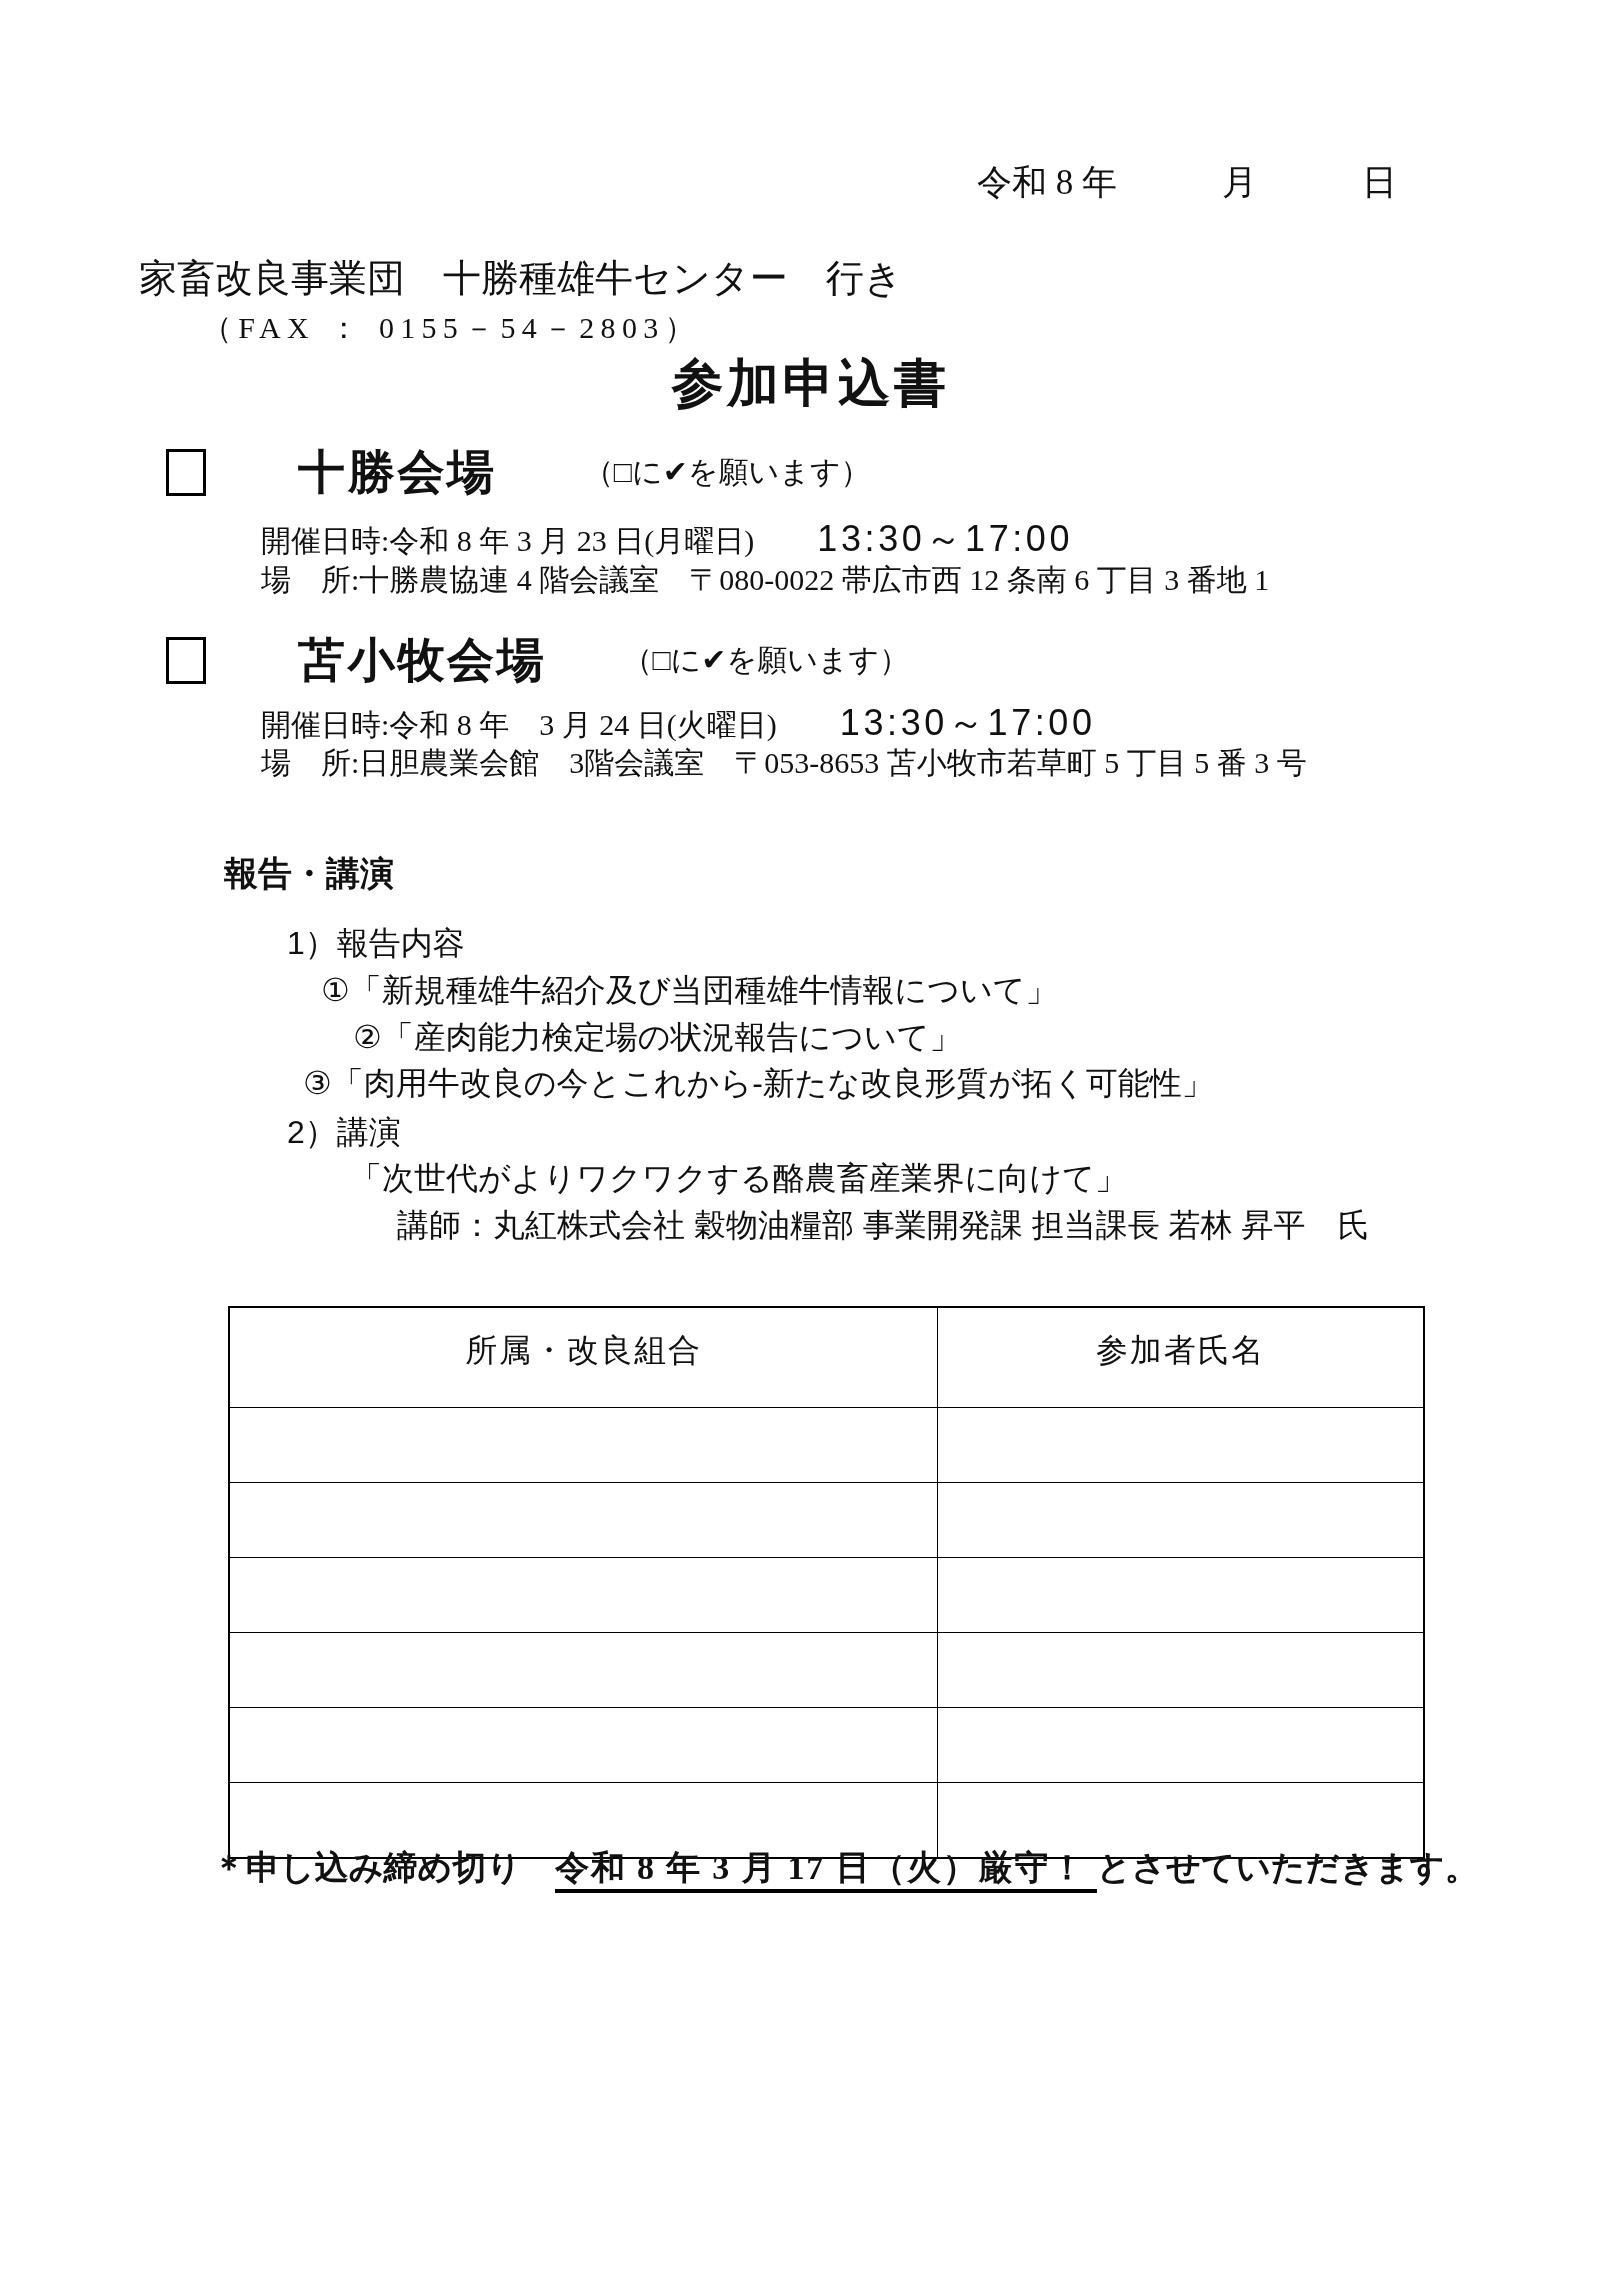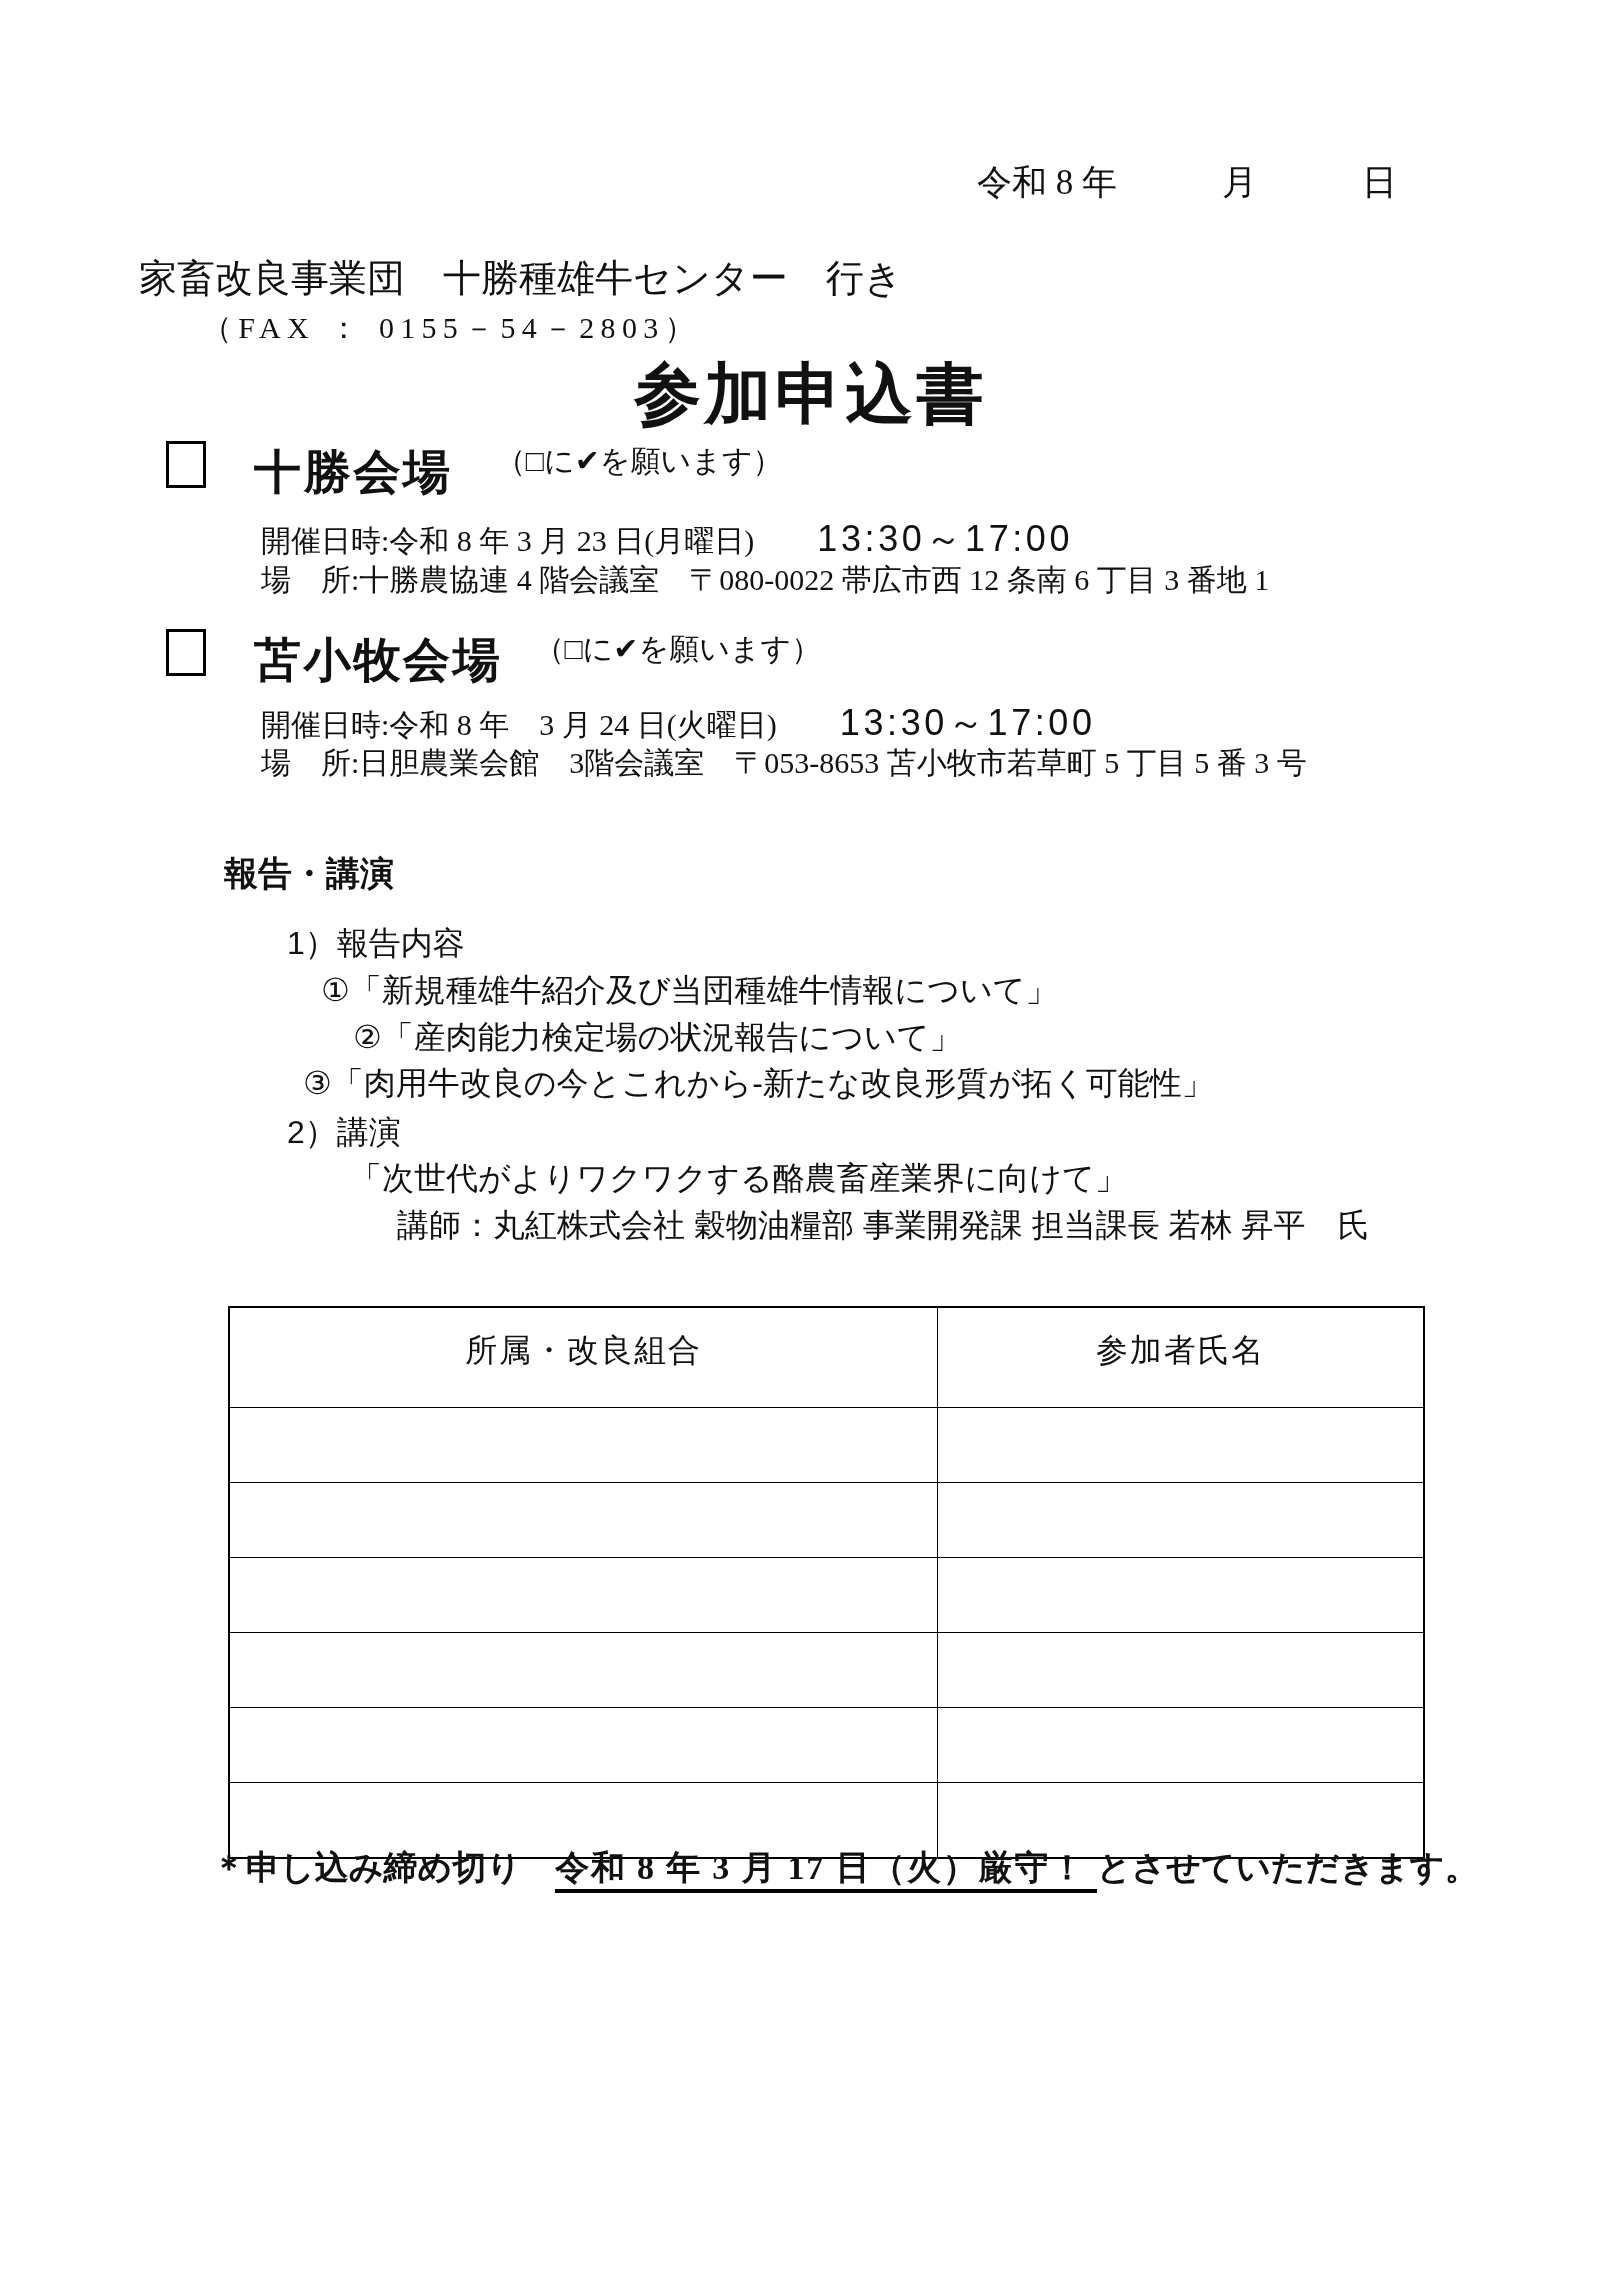--- a/index.html
+++ b/index.html
@@ -11,23 +11,23 @@
     color:#111;
     font-family:"Liberation Sans","DejaVu Sans",sans-serif;
   }
   .abs{position:absolute;white-space:pre;}
   .serif{font-family:"Liberation Serif","DejaVu Serif",serif;}
   .gothic{font-family:"Liberation Sans","DejaVu Sans",sans-serif;}
 
   .date-line{top:159px;right:224px;font-size:35px;}
   .addressee{top:253px;left:139px;font-size:38px;}
   .fax-line{top:308px;left:202px;font-size:30px;letter-spacing:6.3px;}
-  .page-title{top:349px;left:0;right:0;text-align:center;font-size:67px;font-weight:bold;letter-spacing:3.6px;white-space:pre;}
+  .page-title{top:349px;left:0;right:0;text-align:center;font-size:52px;font-weight:bold;letter-spacing:3.6px;white-space:pre;}
 
-  .venue-header{display:flex;align-items:flex-start;}
+  .venue-header{display:flex;align-items:center;gap:44px;}
   .venue-header-1{top:441px;left:166px;}
   .venue-header-2{top:629px;left:166px;}
   .checkbox{
     display:inline-block;width:34px;height:41px;
     border:3.6px solid #000;background:#fff;
     margin-right:48px;
   }
   .venue-name{font-size:47px;font-weight:bold;letter-spacing:2.7px;}
   .checkbox-note{font-size:30px;margin-left:43px;}
   .venue-note-2{margin-left:32px;}

